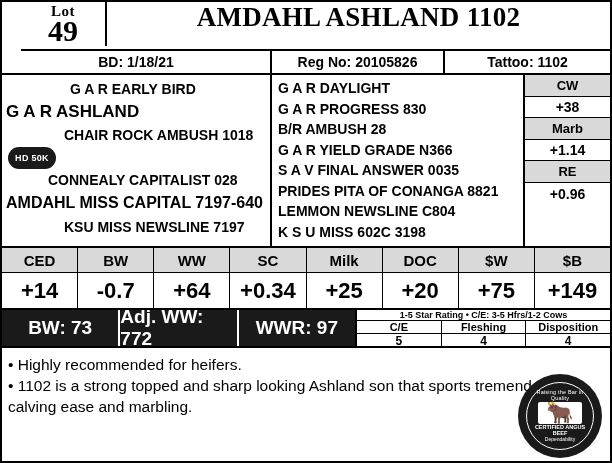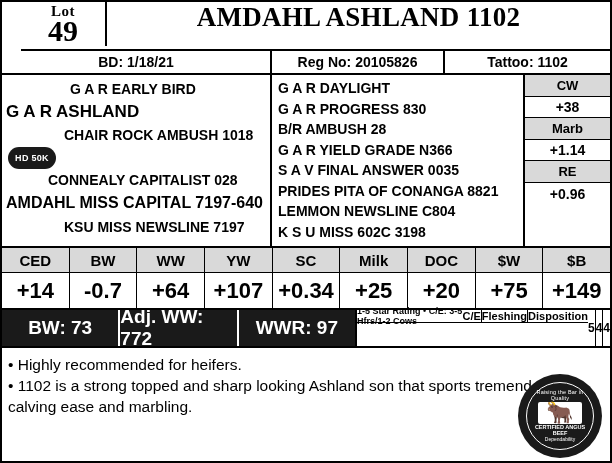--- a/index.html
+++ b/index.html
@@ -59,21 +59,21 @@
   .epd .h{height:24px;background:#d9d9d9;border-bottom:1px solid #000;display:flex;align-items:center;justify-content:center;
           font-weight:bold;font-size:15px;}
   .epd .v{flex:1;display:flex;align-items:center;justify-content:center;font-weight:bold;font-size:22px;}
 
   
   .stats{height:38px;display:flex;border-bottom:2px solid #000;box-sizing:border-box;}
   .stats-left{width:355px;display:flex;border-right:2px solid #000;box-sizing:border-box;background:#1a1a1a;}
   .stats-left .s{flex:1;display:flex;align-items:center;justify-content:center;color:#fff;font-weight:bold;font-size:19px;
                  border-right:2px solid #fff;box-sizing:border-box;}
   .stats-left .s:last-child{border-right:none;}
-  .stats-right{flex:1;box-sizing:border-box;display:flex;flex-direction:row;}
+  .stats-right{flex:1;box-sizing:border-box;display:flex;flex-direction:column;}
   .sr-note{height:13px;display:flex;align-items:center;justify-content:center;font-size:9px;font-weight:bold;
            border-bottom:1px solid #000;box-sizing:border-box;}
   .sr-head{height:13px;display:flex;border-bottom:1px solid #000;box-sizing:border-box;}
   .sr-head div{flex:1;display:flex;align-items:center;justify-content:center;font-size:11px;font-weight:bold;
                border-right:1px solid #000;box-sizing:border-box;}
   .sr-head div:last-child{border-right:none;}
   .sr-val{flex:1;display:flex;box-sizing:border-box;}
   .sr-val div{flex:1;display:flex;align-items:center;justify-content:center;font-size:12px;font-weight:bold;
               border-right:1px solid #000;box-sizing:border-box;}
   .sr-val div:last-child{border-right:none;}
@@ -150,24 +150,20 @@
     </div>
     <div class="col">
       <div class="h">BW</div>
       <div class="v">-0.7</div>
     </div>
     <div class="col">
       <div class="h">WW</div>
       <div class="v">+64</div>
     </div>
     <div class="col">
-      <div class="h">YW</div>
-      <div class="v">+107</div>
-    </div>
-    <div class="col">
       <div class="h">SC</div>
       <div class="v">+0.34</div>
     </div>
     <div class="col">
       <div class="h">Milk</div>
       <div class="v">+25</div>
     </div>
     <div class="col">
       <div class="h">DOC</div>
       <div class="v">+20</div>

